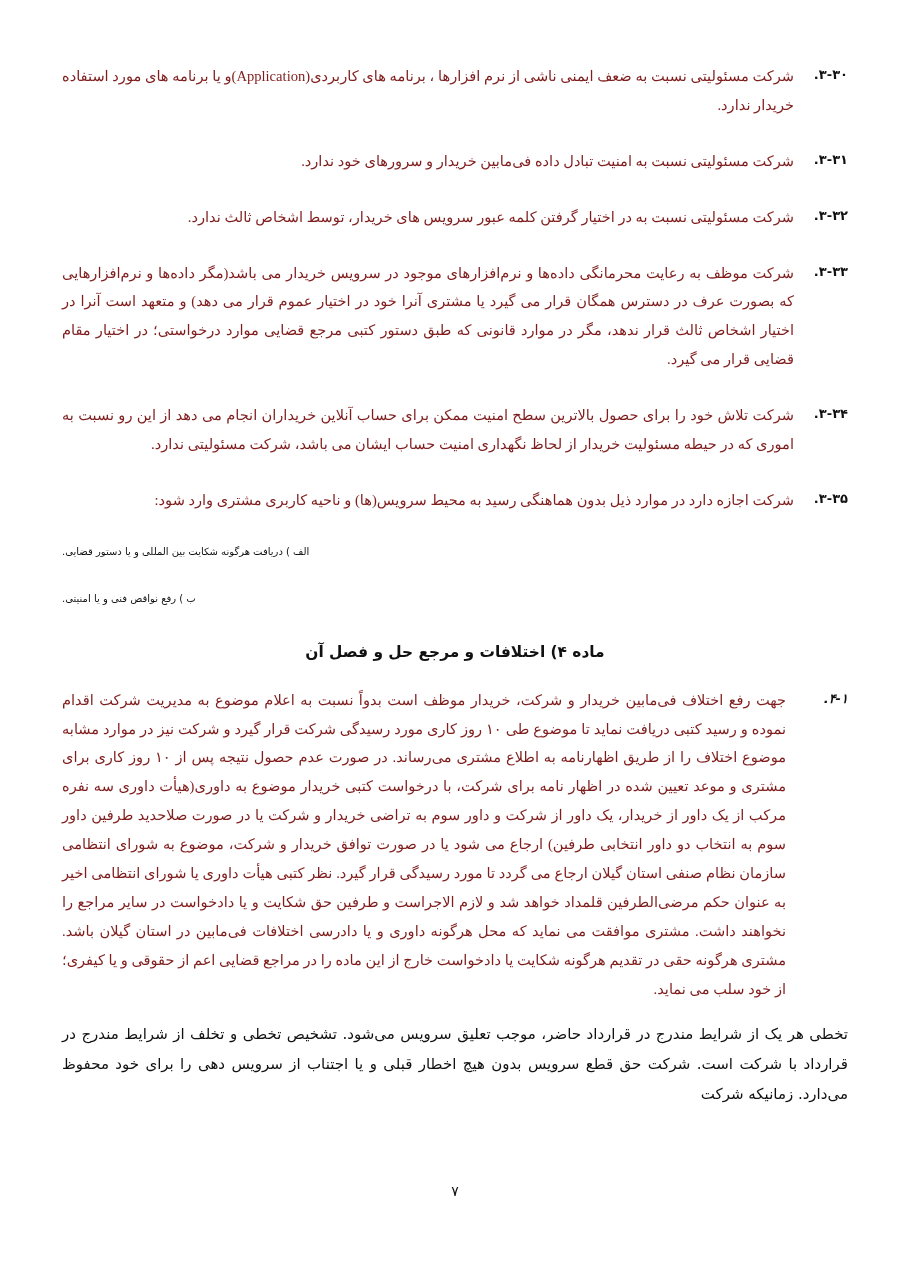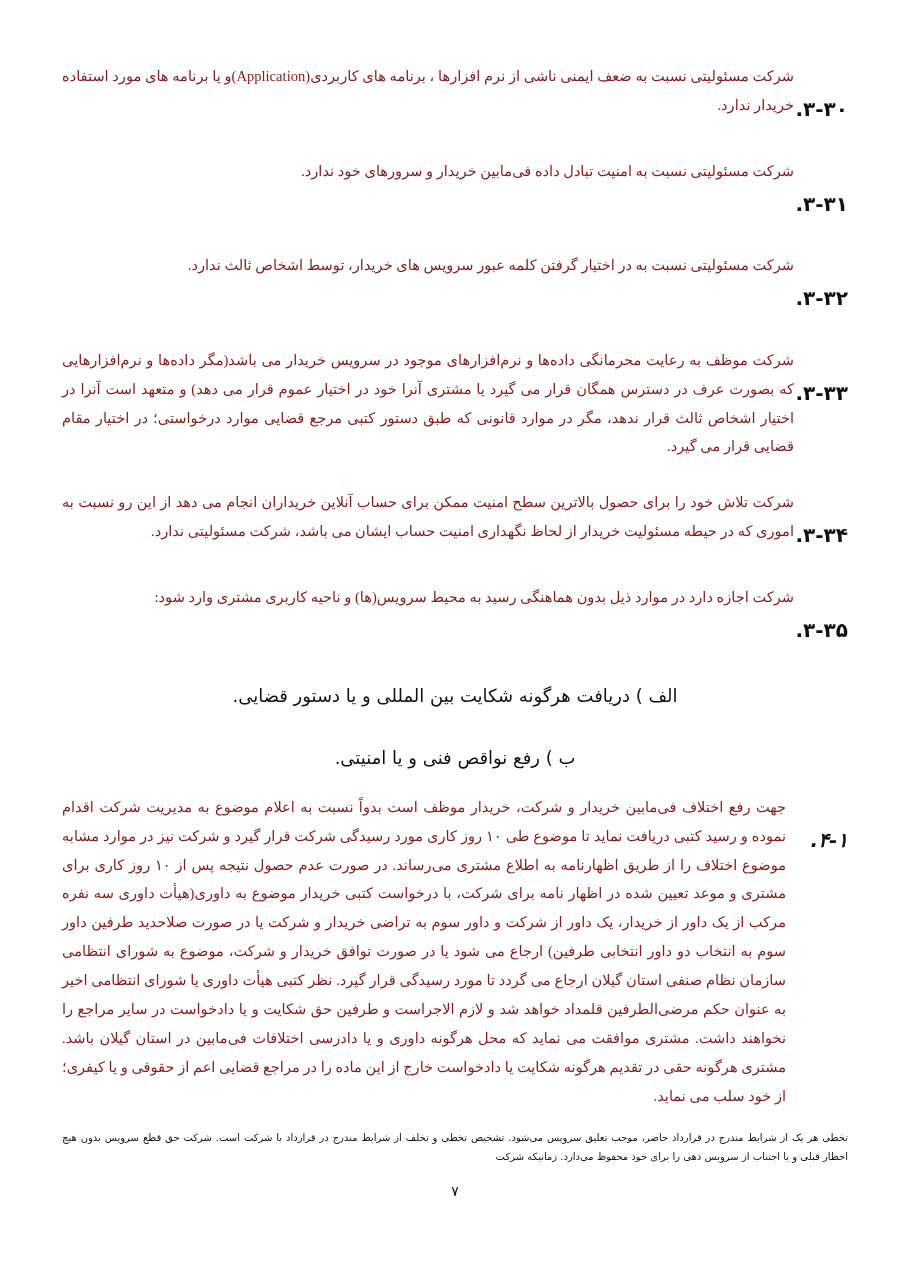--- a/index.html
+++ b/index.html
@@ -31,66 +31,65 @@
     display: flex;
     flex-direction: row;
     align-items: flex-start;
     margin: 0 0 17px 0;
     direction: rtl;
   }
   .clause-num {
     flex: 0 0 auto;
     width: 54px;
     text-align: right;
-    font-size: 20px;
+    font-size: 13px;
     font-weight: 700;
     line-height: 1.98;
     color: #111111;
     padding-left: 6px;
     box-sizing: border-box;
     white-space: nowrap;
-    margin-top: 28px;
   }
   .clause-text {
     flex: 1 1 auto;
     font-size: 14.6px;
     line-height: 1.98;
     text-align: justify;
     text-justify: inter-word;
     color: #7f1d1d;
     font-family: Liberation Serif, serif;
   }
   .clause.wide .clause-num { width: 62px; font-style: italic; }
 
   
   .clause-text.short { text-align: justify; }
 
   
   .subitem {
-    font-size: 18px;
+    font-size: 10px;
     line-height: 1.98;
     color: #111111;
-    text-align: center;
+    text-align: left;
     margin: 0 0 17px 0;
     padding-right: 0;
   }
 
   
   .section-heading {
     font-size: 15.4px;
     font-weight: 700;
     color: #111111;
     text-align: center;
     line-height: 1.9;
     margin: 30px 0 18px 0;
   }
 
   
   .para {
-    font-size: 10px;
+    font-size: 15px;
     line-height: 1.98;
     text-align: justify;
     text-justify: inter-word;
     color: #111111;
     margin: 0 0 16px 0;
   }
 
   .spacer-sm { height: 10px; }
 
   
@@ -150,20 +149,21 @@
       <div class="clause-num">۳-۳۵.</div>
       <div class="clause-text short">شرکت اجازه دارد در موارد ذیل بدون هماهنگی رسید به محیط سرویس(ها) و ناحیه کاربری مشتری وارد شود:</div>
     </div>
 
     <div class="spacer-sm"></div>
 
     <div class="subitem">الف ) دریافت هرگونه شکایت بین المللی و یا دستور قضایی.</div>
     <div class="spacer-sm"></div>
     <div class="subitem">ب ) رفع نواقص فنی و یا امنیتی.</div>
 
+    <div class="section-heading">ماده ۴) اختلافات و مرجع حل و فصل آن</div>
 
     <div class="clause wide">
       <div class="clause-num">۴-۱.</div>
       <div class="clause-text">جهت رفع اختلاف فی‌مابین خریدار و شرکت، خریدار موظف است بدواً نسبت به اعلام موضوع به مدیریت شرکت اقدام نموده و رسید کتبی دریافت نماید تا موضوع طی ۱۰ روز کاری مورد رسیدگی شرکت قرار گیرد و شرکت نیز در موارد مشابه  موضوع اختلاف را از طریق اظهارنامه به اطلاع مشتری می‌رساند. در صورت عدم حصول نتیجه پس از ۱۰ روز کاری برای مشتری و موعد تعیین شده در اظهار نامه برای شرکت، با درخواست کتبی خریدار موضوع به داوری(هیأت داوری سه نفره مرکب از یک داور از خریدار، یک داور از شرکت و داور سوم به تراضی خریدار و شرکت یا در صورت صلاحدید طرفین داور سوم به انتخاب دو داور انتخابی طرفین) ارجاع می شود یا در صورت توافق خریدار و شرکت، موضوع به شورای انتظامی سازمان نظام صنفی استان گیلان ارجاع می گردد تا مورد رسیدگی قرار گیرد. نظر کتبی هیأت داوری یا شورای انتظامی اخیر به عنوان حکم مرضی‌الطرفین قلمداد خواهد شد و لازم الاجراست و طرفین حق شکایت و یا دادخواست در سایر مراجع را نخواهند داشت. مشتری موافقت می نماید که محل هرگونه داوری و یا دادرسی اختلافات فی‌مابین در استان گیلان باشد. مشتری هرگونه حقی در تقدیم هرگونه شکایت یا دادخواست خارج از این ماده را در مراجع قضایی اعم از حقوقی و یا کیفری؛ از خود سلب می نماید.</div>
     </div>
 
 
     <div class="para">تخطی هر یک از شرایط مندرج در قرارداد حاضر، موجب تعلیق سرویس می‌شود. تشخیص تخطی و تخلف از شرایط مندرج در قرارداد با شرکت است. شرکت حق قطع سرویس بدون هیچ اخطار قبلی و یا اجتناب از سرویس دهی را برای خود محفوظ می‌دارد. زمانیکه شرکت</div>
 
   </div>

